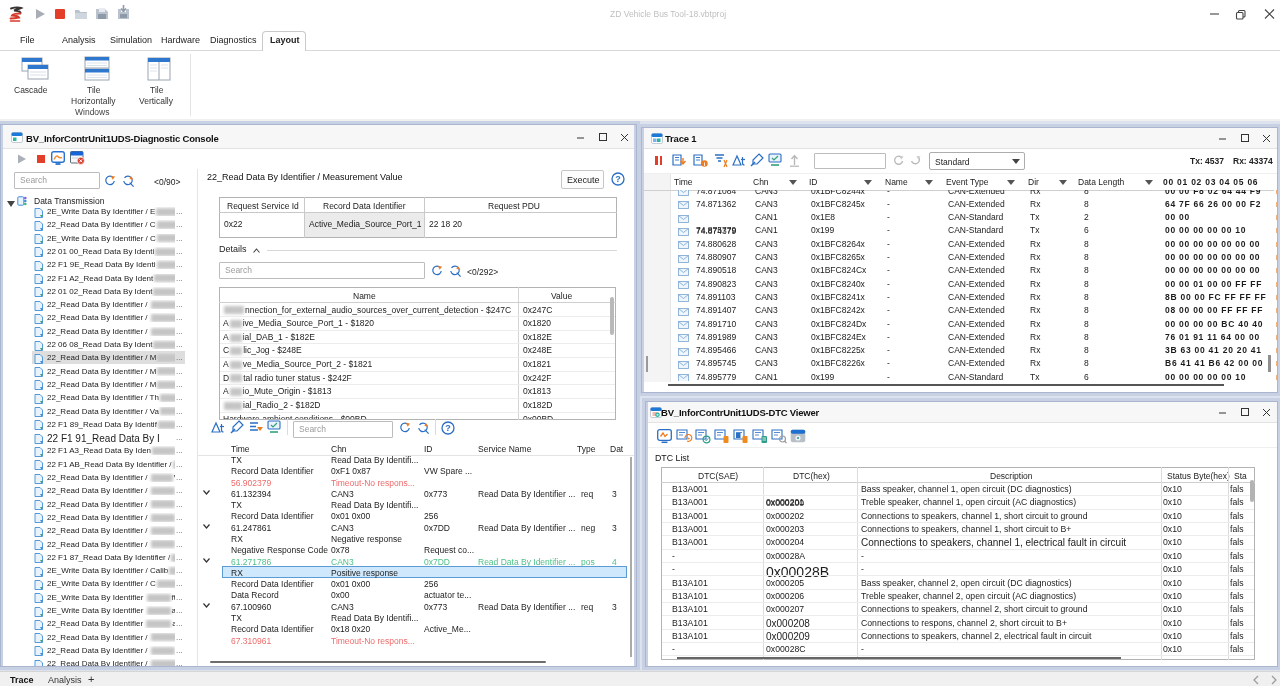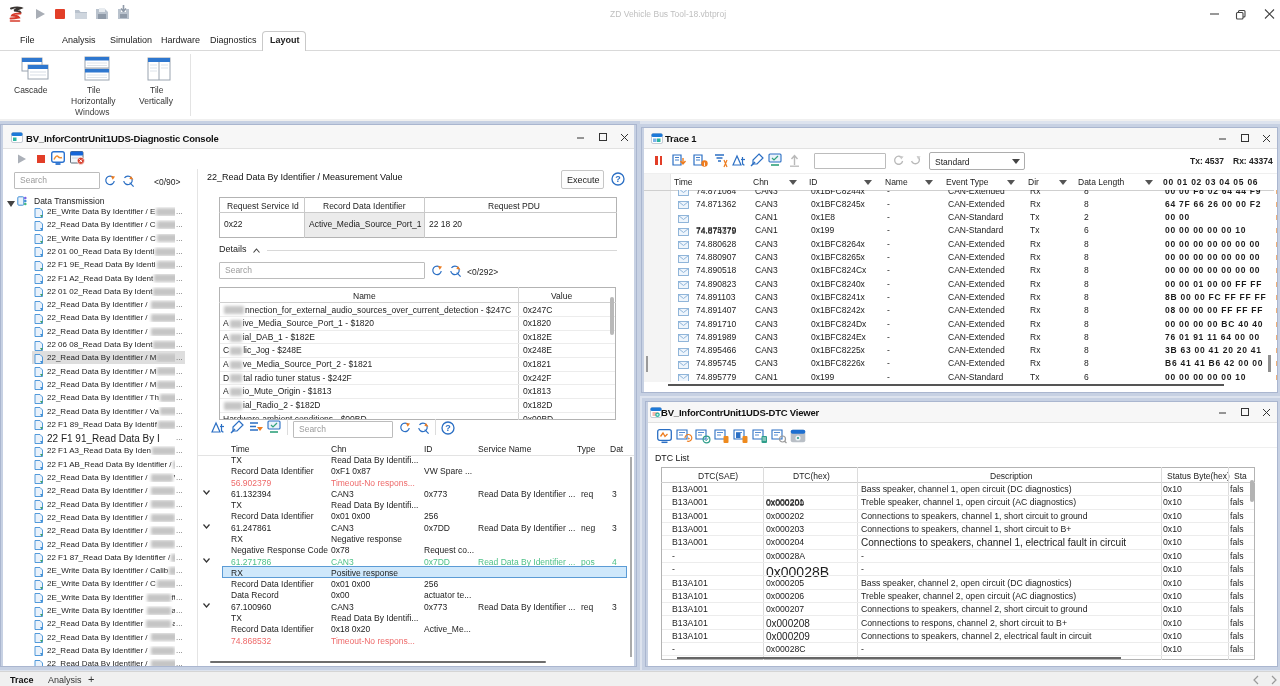--- a/index.html
+++ b/index.html
@@ -520,21 +520,21 @@
 <div class="cell" style="left:330px;top:476.6px;color:#1c1c1c">CAN3</div>
 <div class="cell" style="left:423px;top:476.6px;color:#1c1c1c">0x773</div>
 <div class="cell" style="left:477px;top:476.6px;color:#1c1c1c">Read Data By Identifier ...</div>
 <div class="cell" style="left:580px;top:476.6px;color:#1c1c1c">req</div>
 <div class="cell" style="left:611px;top:476.6px;color:#1c1c1c">3</div>
 <div class="cell" style="left:230px;top:487.9px;color:#1c1c1c">TX</div>
 <div class="cell" style="left:330px;top:487.9px;color:#1c1c1c">Read Data By Identifi...</div>
 <div class="cell" style="left:230px;top:499.2px;color:#1c1c1c">Record Data Identifier</div>
 <div class="cell" style="left:330px;top:499.2px;color:#1c1c1c">0x18 0x20</div>
 <div class="cell" style="left:423px;top:499.2px;color:#1c1c1c">Active_Me...</div>
-<div class="cell" style="left:230px;top:510.5px;color:#ee6a6a">74.868532</div>
+<div class="cell" style="left:230px;top:510.5px;color:#ee6a6a">67.310961</div>
 <div class="cell" style="left:330px;top:510.5px;color:#ee6a6a">Timeout-No respons...</div>
 <div class="abs" style="left:209px;top:536px;width:336px;height:2px;background:#6d6d6d;border-radius:1px"></div>
 <div class="abs" style="left:629px;top:332px;width:2px;height:200px;background:#aaaaaa"></div>
 </div>
 <div class="win" style="left:641px;top:127px;width:637px;height:266px">
 <div class="tbar"></div>
 <div class="abs" style="left:0;top:0;width:2px;height:266px;background:#c7d1e3;z-index:9"></div>
 <svg style="left:9px;top:5px" width="12" height="11" viewBox="0 0 12 11">
 <rect x="0.5" y="0.5" width="11" height="10" rx="1.5" fill="#fff" stroke="#c4cbd4"></rect>
 <rect x="0.5" y="0.5" width="11" height="3.5" rx="1.5" fill="#1d79d8"></rect>

